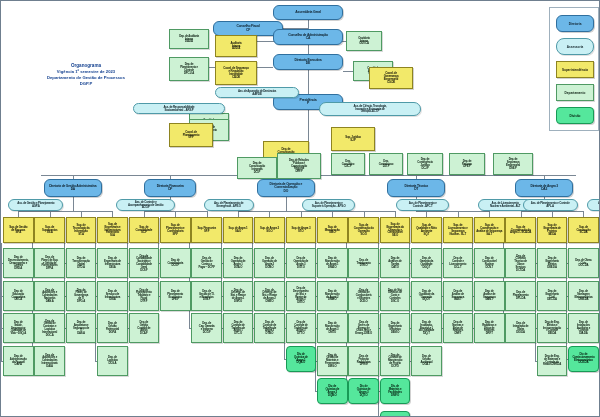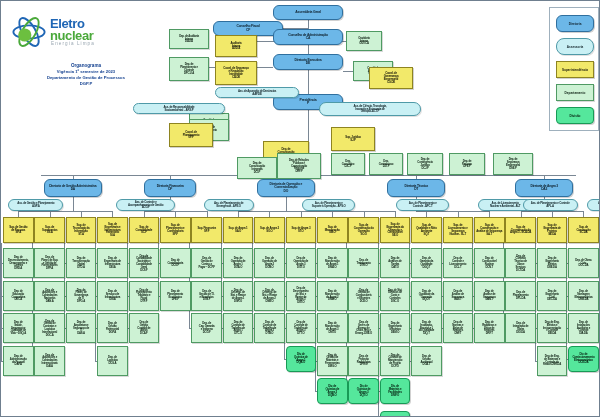--- a/index.html
+++ b/index.html
@@ -113,35 +113,20 @@
     position:absolute;left:6px;width:36px;height:15px;
     display:flex;align-items:center;justify-content:center;
     font-size:3.1px;font-weight:bold;text-align:center;
   }
 </style>
 </head>
 <body>
 
 <div id="canvas">
 
-  <div id="logo-wrap">
-    <div id="logo-row">
-      <svg id="logo-mark" viewBox="0 0 60 56">
-        <ellipse cx="30" cy="28" rx="26" ry="11" fill="none" stroke="#1f66b5" stroke-width="3.2"></ellipse>
-        <ellipse cx="30" cy="28" rx="26" ry="11" fill="none" stroke="#1f66b5" stroke-width="3.2" transform="rotate(60 30 28)"></ellipse>
-        <ellipse cx="30" cy="28" rx="26" ry="11" fill="none" stroke="#4aa93a" stroke-width="3.2" transform="rotate(-60 30 28)"></ellipse>
-        <circle cx="23" cy="33" r="11" fill="#6cbf3f"></circle>
-      </svg>
-      <div id="logo-text">
-        <div class="logo-l1">Eletro</div>
-        <div class="logo-l2">nuclear</div>
-        <div class="logo-l3">Energia Limpa</div>
-      </div>
-    </div>
-  </div>
 
   <div id="title-block">
     <div class="tt-1">Organograma</div>
     <div class="tt-2">Vigência 1º semestre de 2023</div>
     <div class="tt-2">Departamento de Gestão de Processos</div>
     <div class="tt-2">DGP.P</div>
   </div>
 
   <div id="legend">
       <div class="lg-item t-dir" style="top: 7px;">

